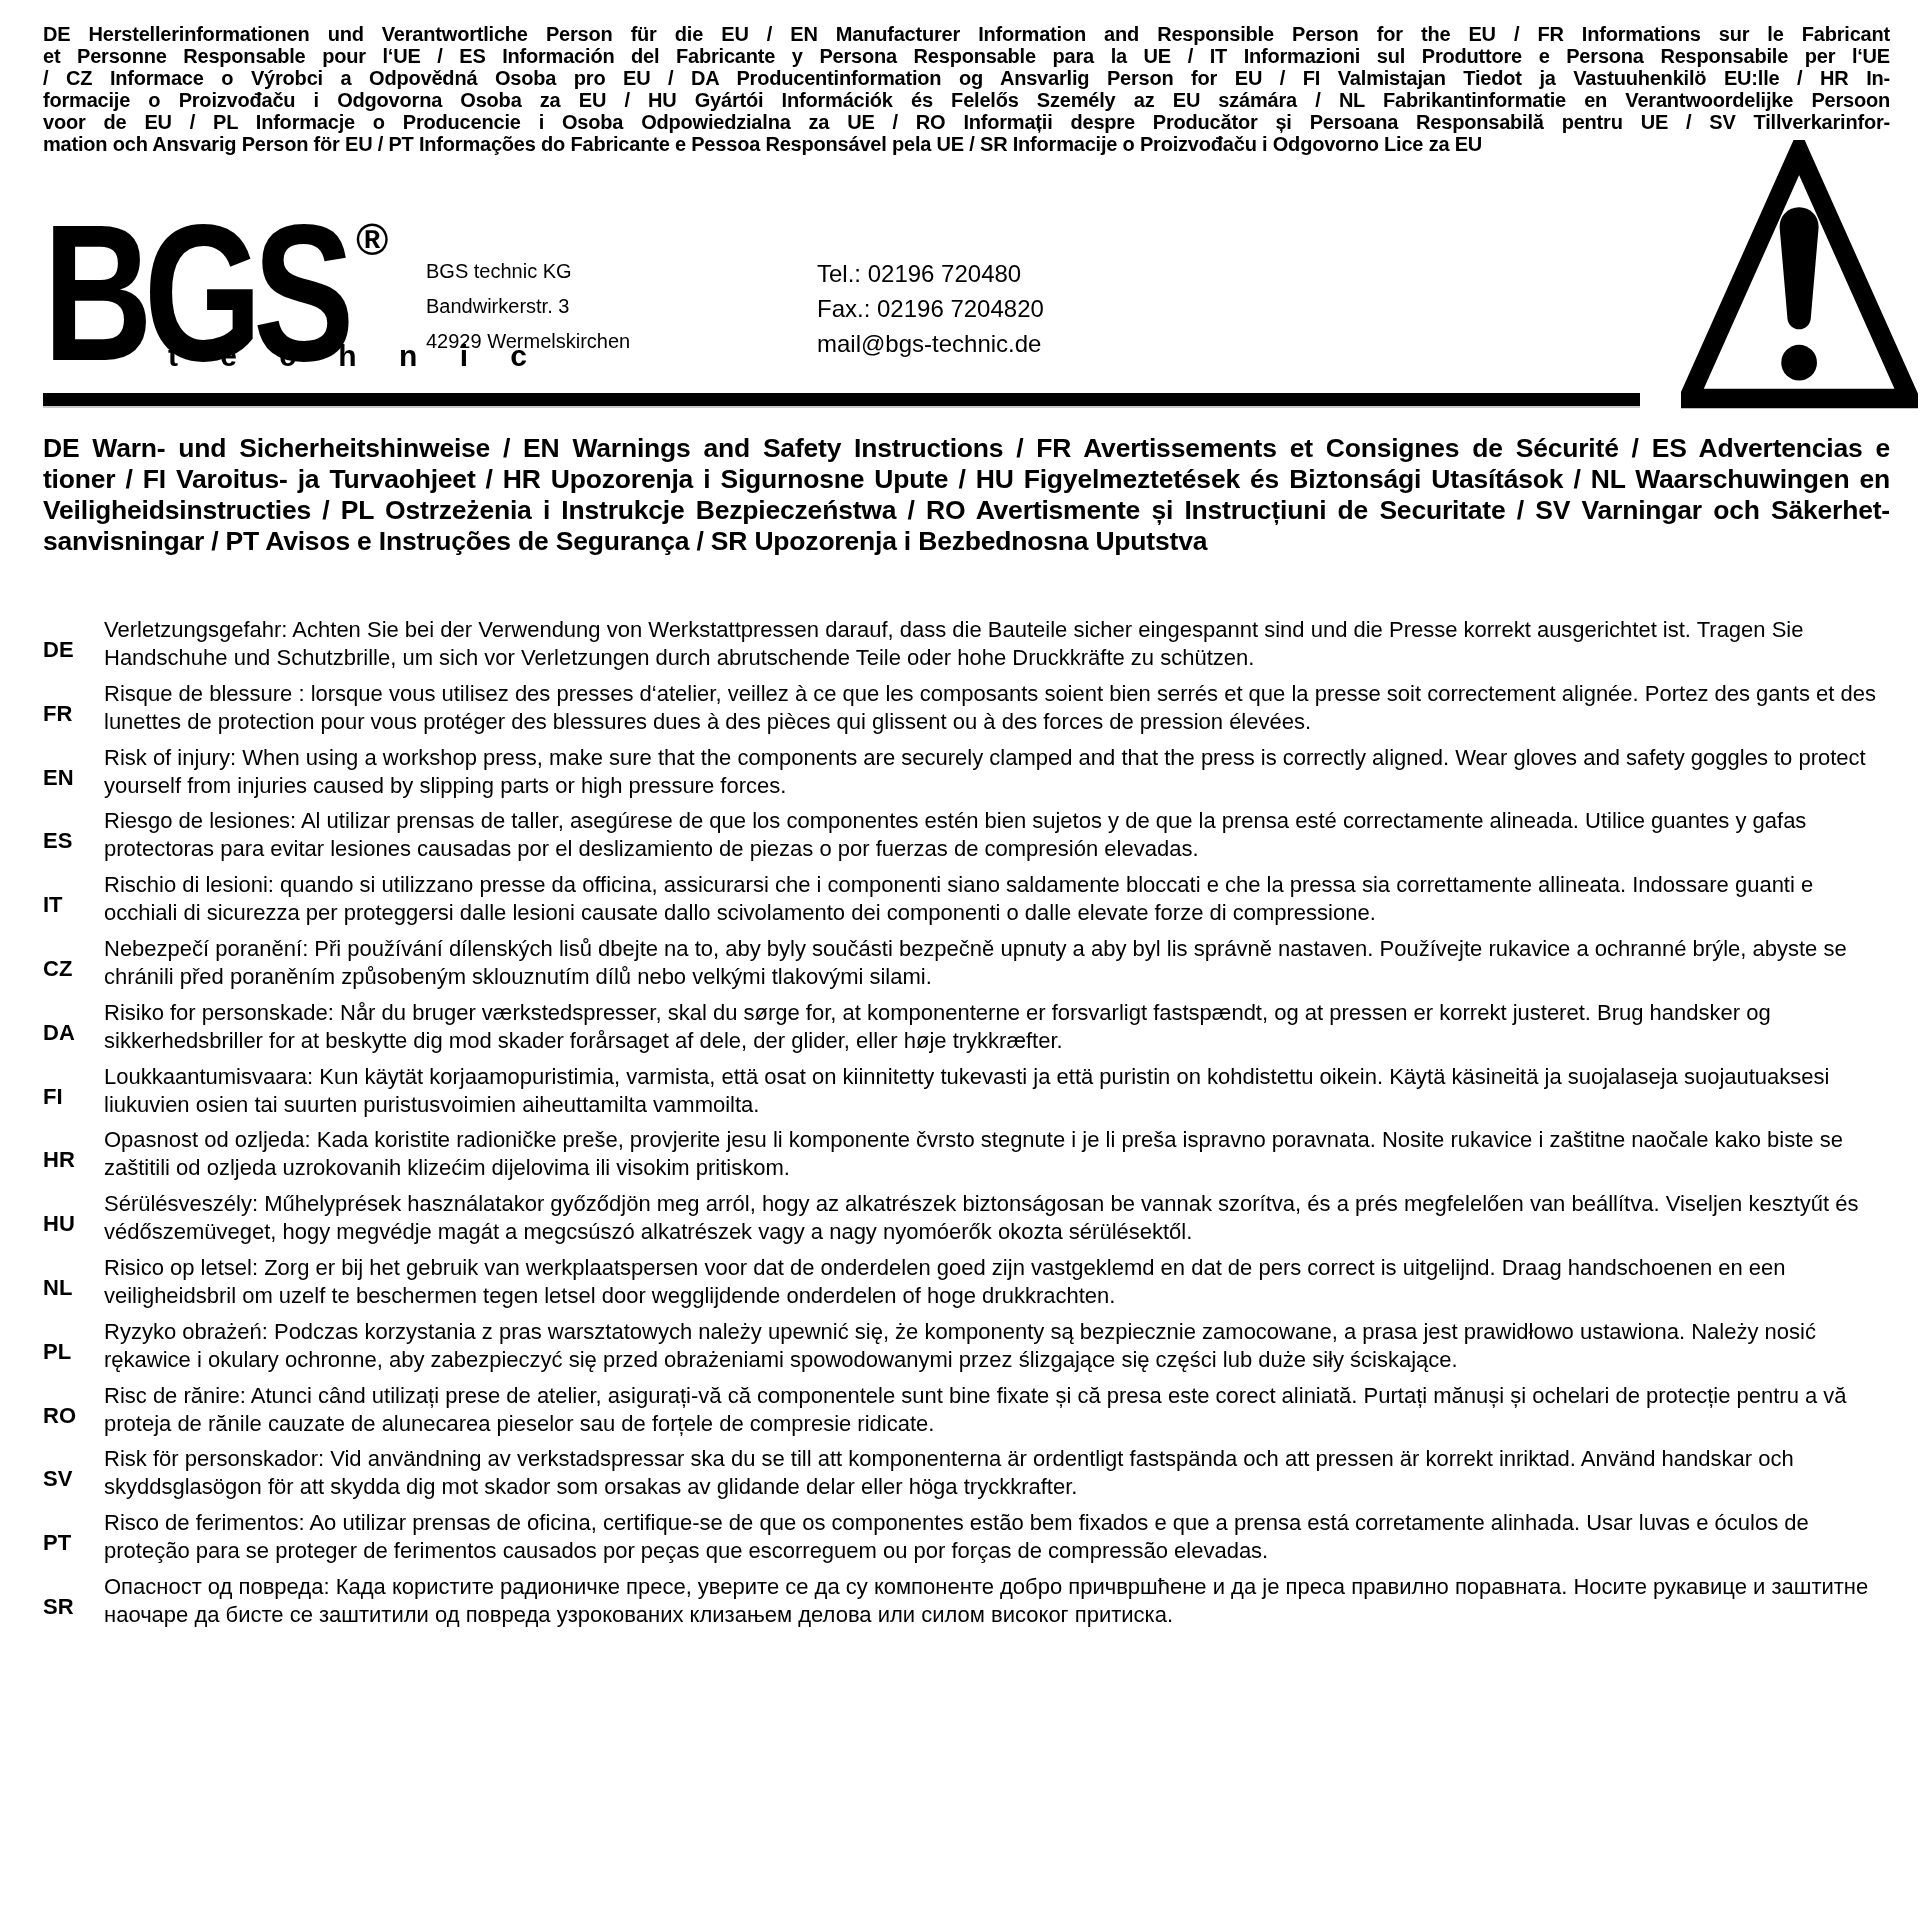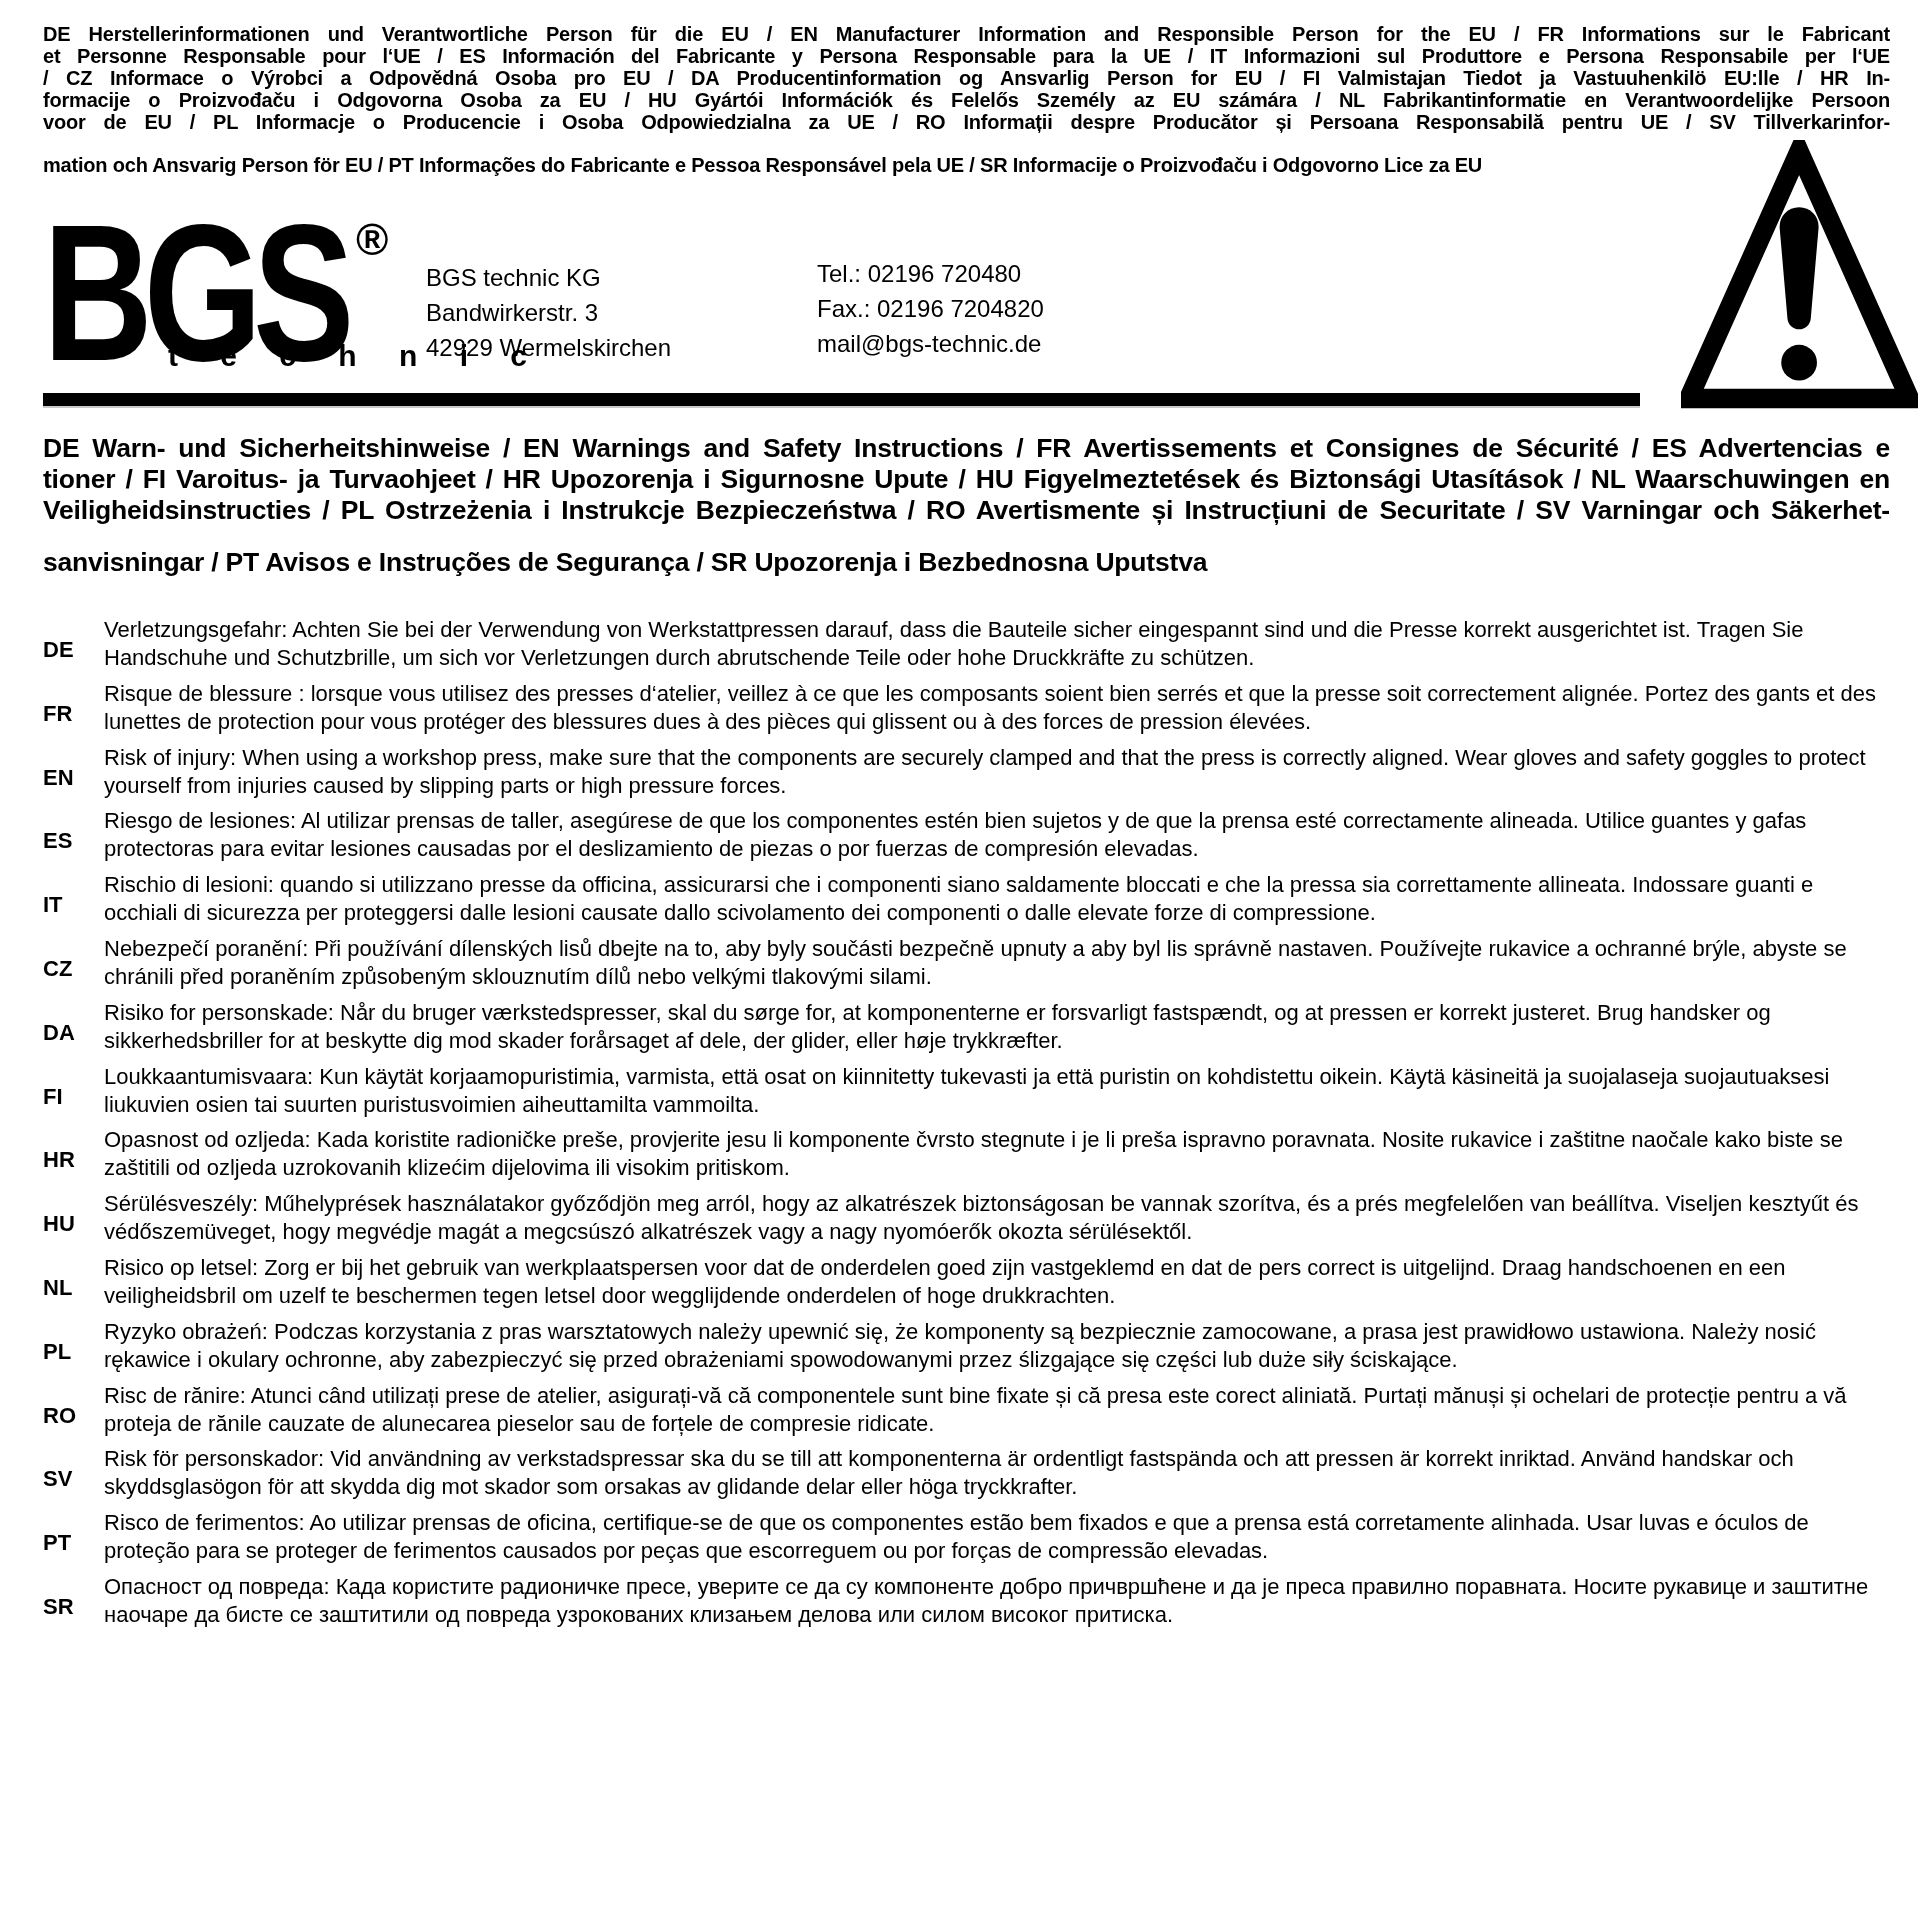--- a/index.html
+++ b/index.html
@@ -15,42 +15,42 @@
   
   .top-header {
     position: absolute;
     left: 43px; right: 40px; top: 23px;
     font-weight: bold;
     font-size: 20px;
     line-height: 22px;
     letter-spacing: -0.2px;
   }
   .jlist .jline { text-align: justify; text-align-last: justify; }
-  .jlist .jline:last-child { text-align-last: left; margin-top: 21px; }
+  .jlist .jline:last-child { text-align-last: left; }
 
   
   .brand-row { position: absolute; left: 43px; right: 40px; top: 216px; height: 191px; }
   .logo { position: absolute; left: 0; top: 0; width: 366px; height: 171px; }
   .logo-bgs {
     position: absolute; left: 0; top: 6.2px;
     font-size: 195px; line-height: 140px; font-weight: bold;
     letter-spacing: -11.7px;
     transform: scaleX(0.78); transform-origin: left top;
     white-space: nowrap;
   }
   .logo-reg {
     position: absolute; left: 313px; top: 1.6px;
     font-size: 44px; font-weight: bold; line-height: 44px;
   }
   .logo-technic {
     position: absolute; left: 125px; top: 123px;
     font-size: 30px; font-weight: bold;
     letter-spacing: 17px; white-space: nowrap;
   }
-  .company-address { position: absolute; left: 383px; top: 44px; font-size: 24px; line-height: 35px; }
+  .company-address { position: absolute; left: 383px; top: 38px; font-size: 20px; line-height: 35px; }
   .company-contact { position: absolute; left: 774px; top: 40px; font-size: 24px; line-height: 35px; }
   .website {
     position: absolute; left: 1127px; top: 111px;
     font-size: 37px; font-weight: bold; letter-spacing: 0.8px;
   }
   .divider {
     position: absolute; left: 0; top: 177px;
     width: 1597px; height: 12.5px;
     background: #000000;
     border-bottom: 2.3px solid #c9c9c9;

